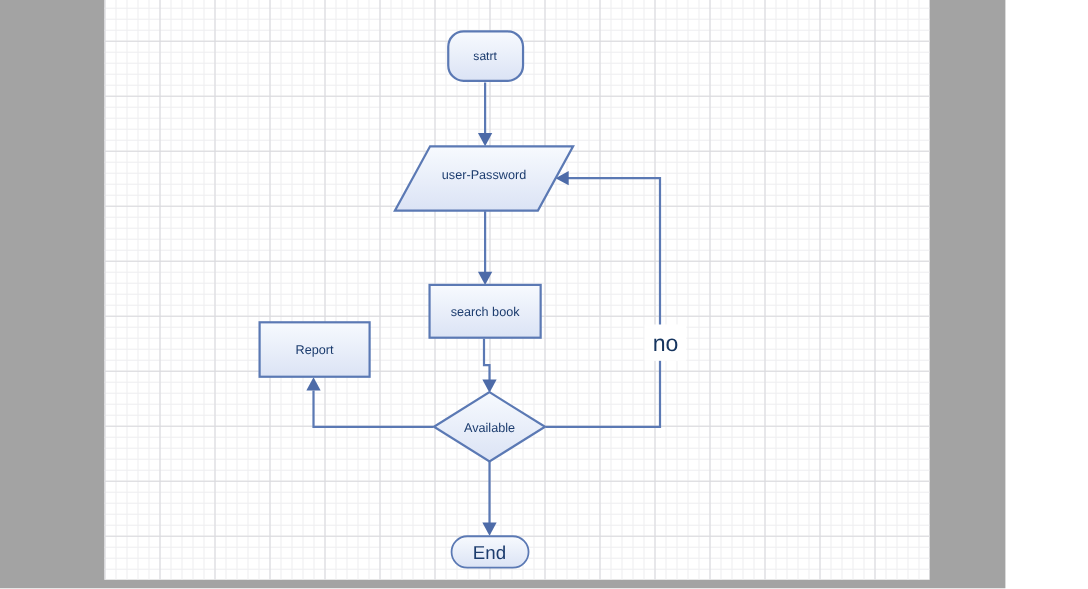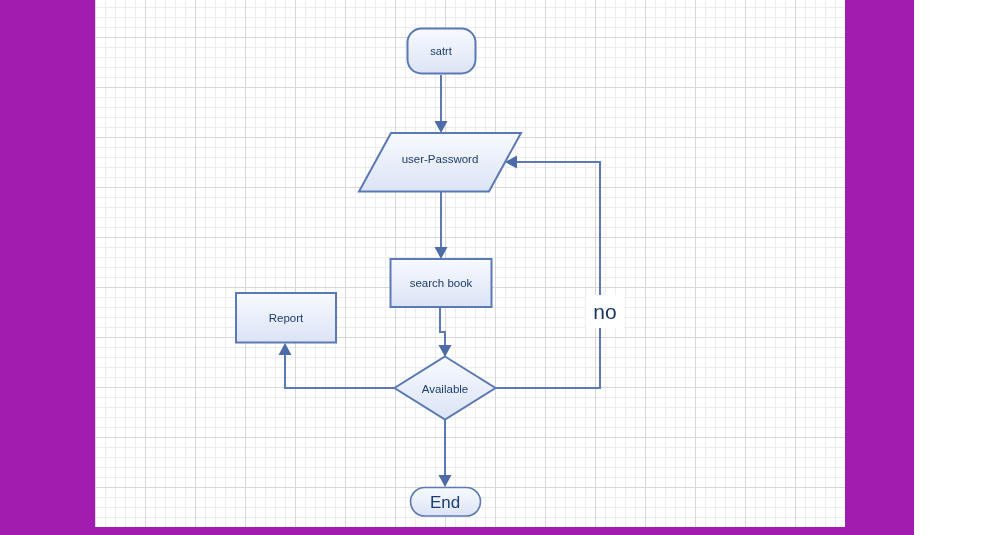--- a/index.html
+++ b/index.html
@@ -5,21 +5,21 @@
   html, body {
     margin: 0;
     padding: 0;
     background: #ffffff;
     font-family: "Liberation Sans", sans-serif;
   }
   .canvas {
     position: relative;
     width: 914px;
     height: 535px;
-    background: #a21caf;
+    background: #a3a3a3;
     overflow: hidden;
   }
   
   .grid {
     position: absolute;
     left: 95px;
     top: 0;
     width: 750px;
     height: 527px;
     background-color: #ffffff;

